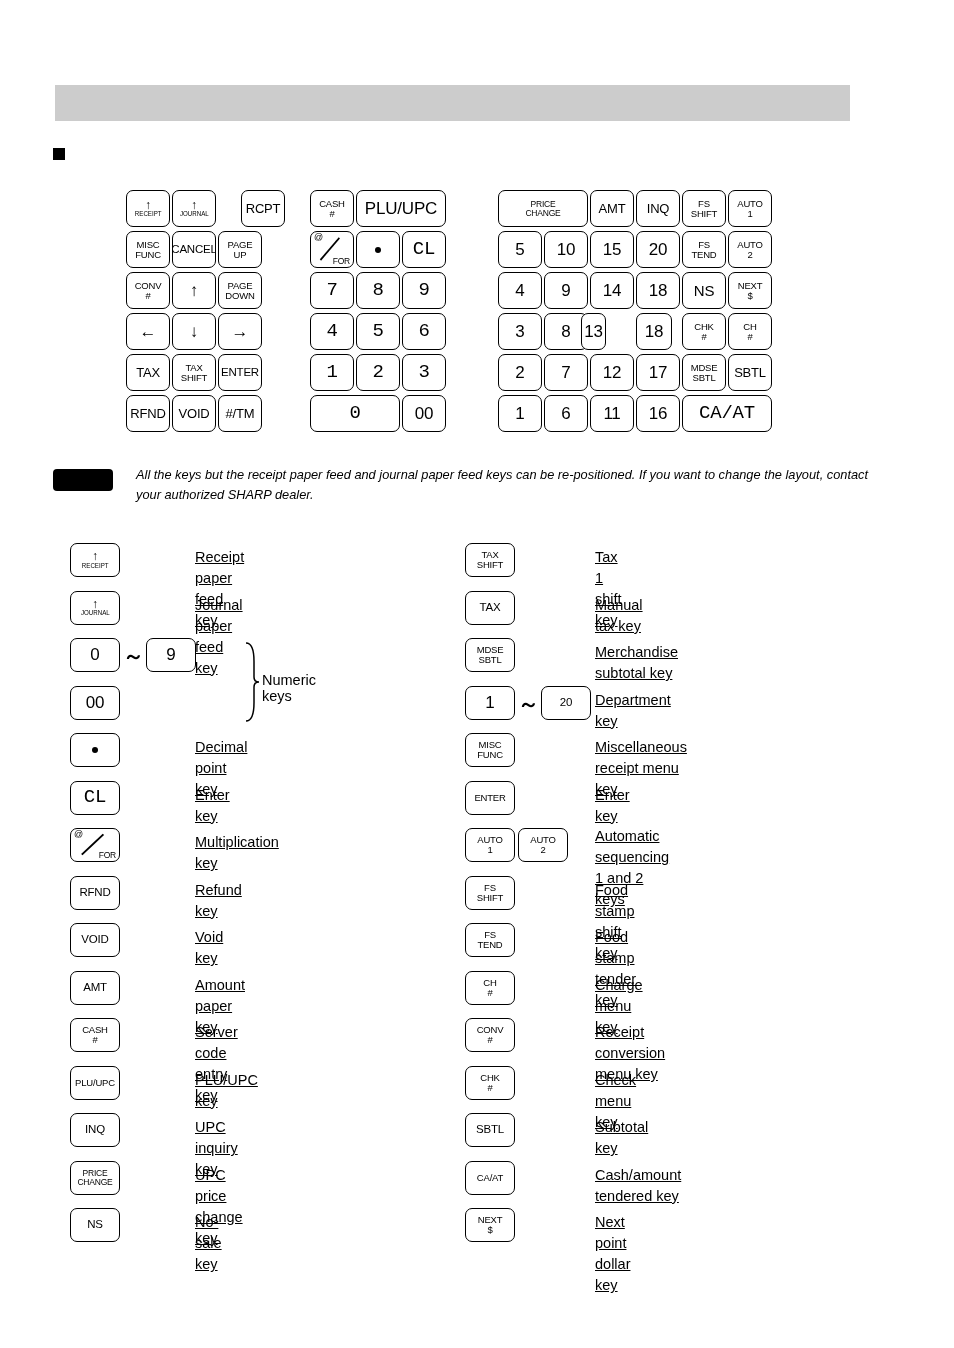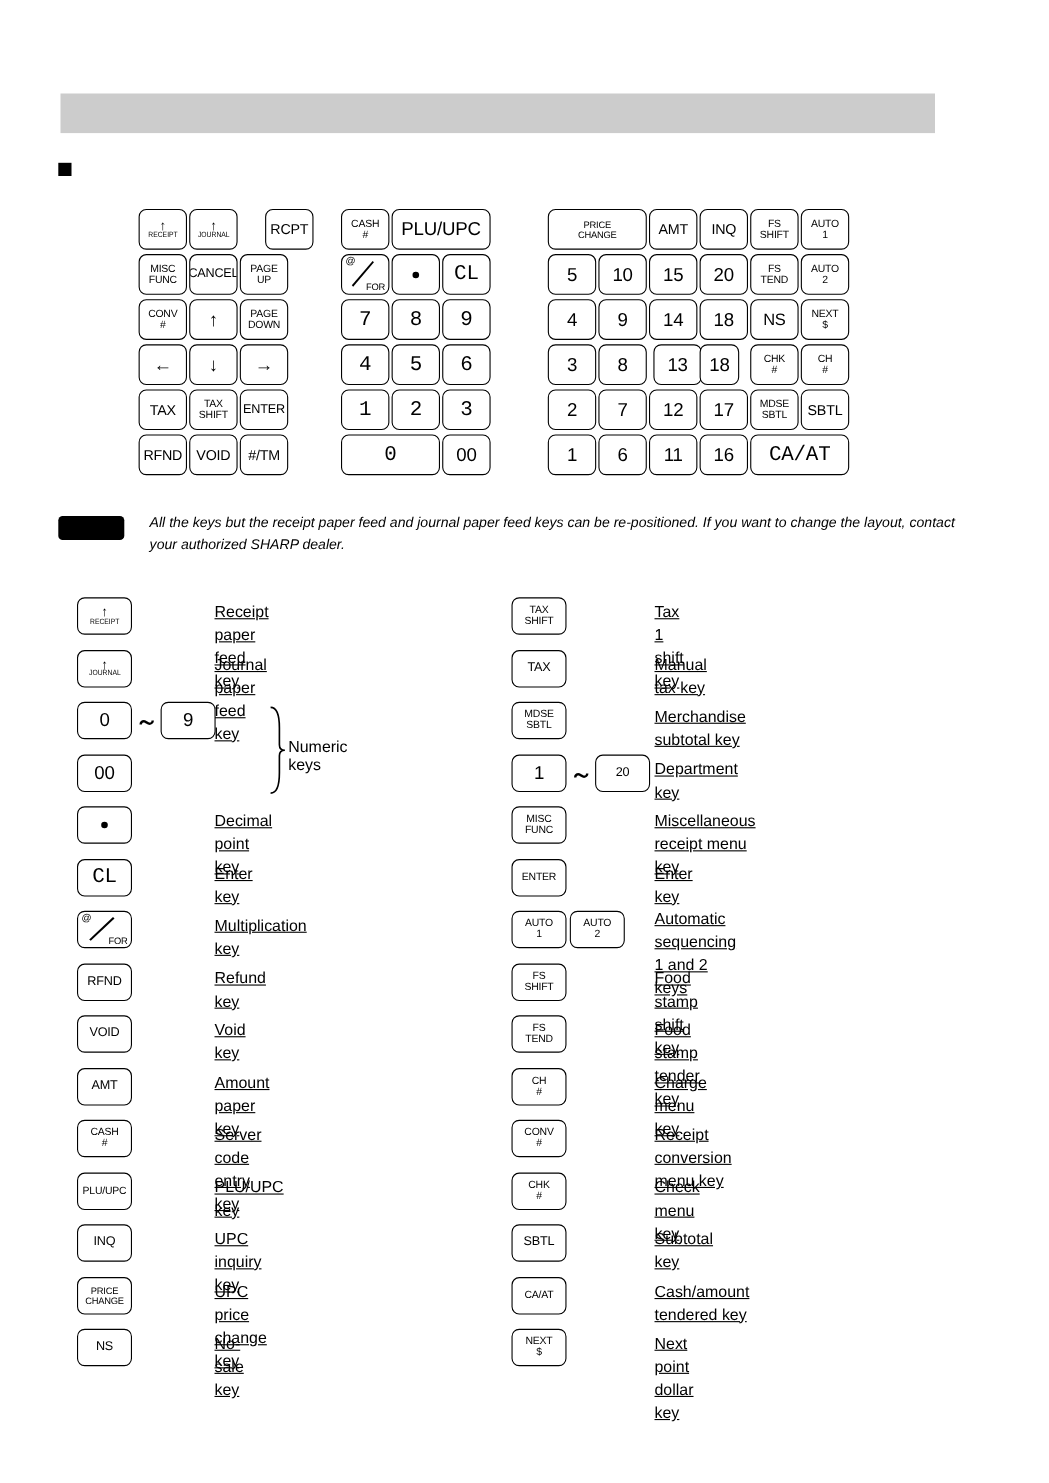--- a/index.html
+++ b/index.html
@@ -283,21 +283,21 @@
     </div>
     <div class="key" style="left: 46px; top: 205px; width: 44px; height: 37px;">
       <span class="f17">6</span>
     </div>
     <div class="key" style="left: 92px; top: 41px; width: 44px; height: 37px;">
       <span class="f17">15</span>
     </div>
     <div class="key" style="left: 92px; top: 82px; width: 44px; height: 37px;">
       <span class="f17">14</span>
     </div>
-    <div class="key" style="left: 96px; top: 123px; width: 44px; height: 37px;">
+    <div class="key" style="left: 83px; top: 123px; width: 25px; height: 37px;">
       <span class="f17">13</span>
     </div>
     <div class="key" style="left: 92px; top: 164px; width: 44px; height: 37px;">
       <span class="f17">12</span>
     </div>
     <div class="key" style="left: 92px; top: 205px; width: 44px; height: 37px;">
       <span class="f17">11</span>
     </div>
     <div class="key" style="left: 138px; top: 41px; width: 44px; height: 37px;">
       <span class="f17">20</span>

